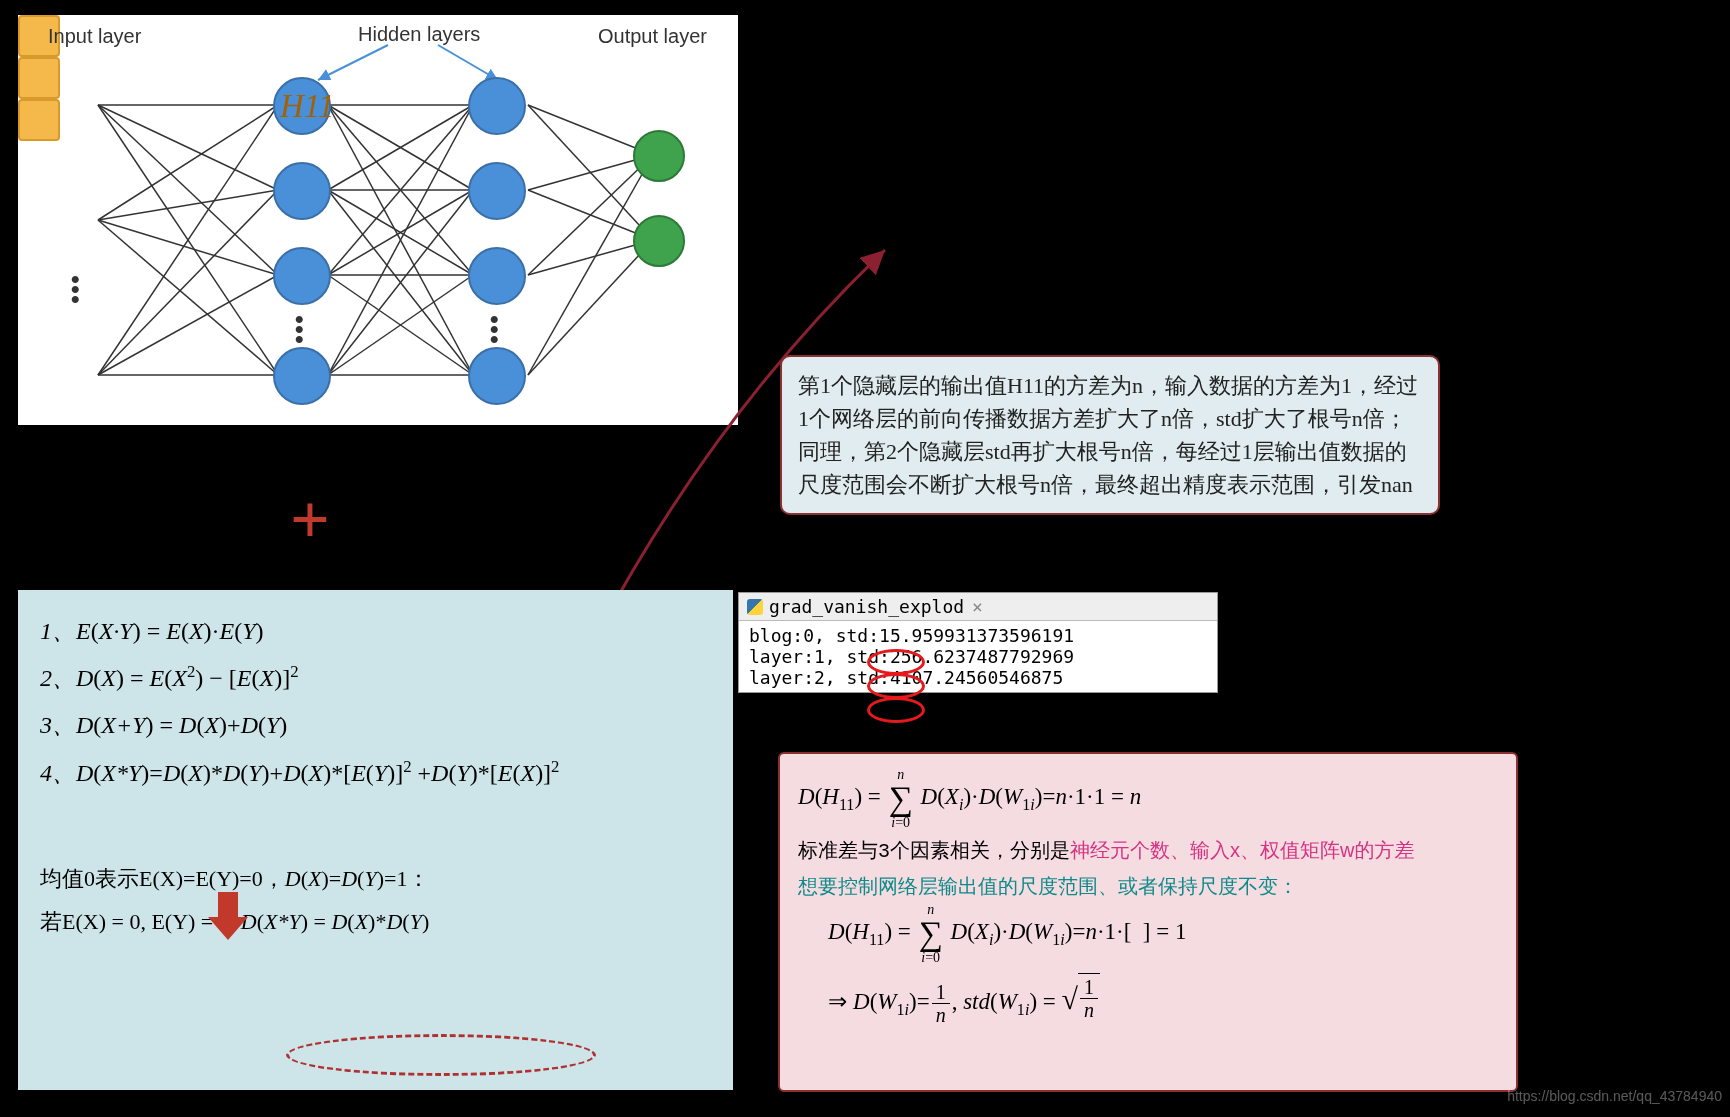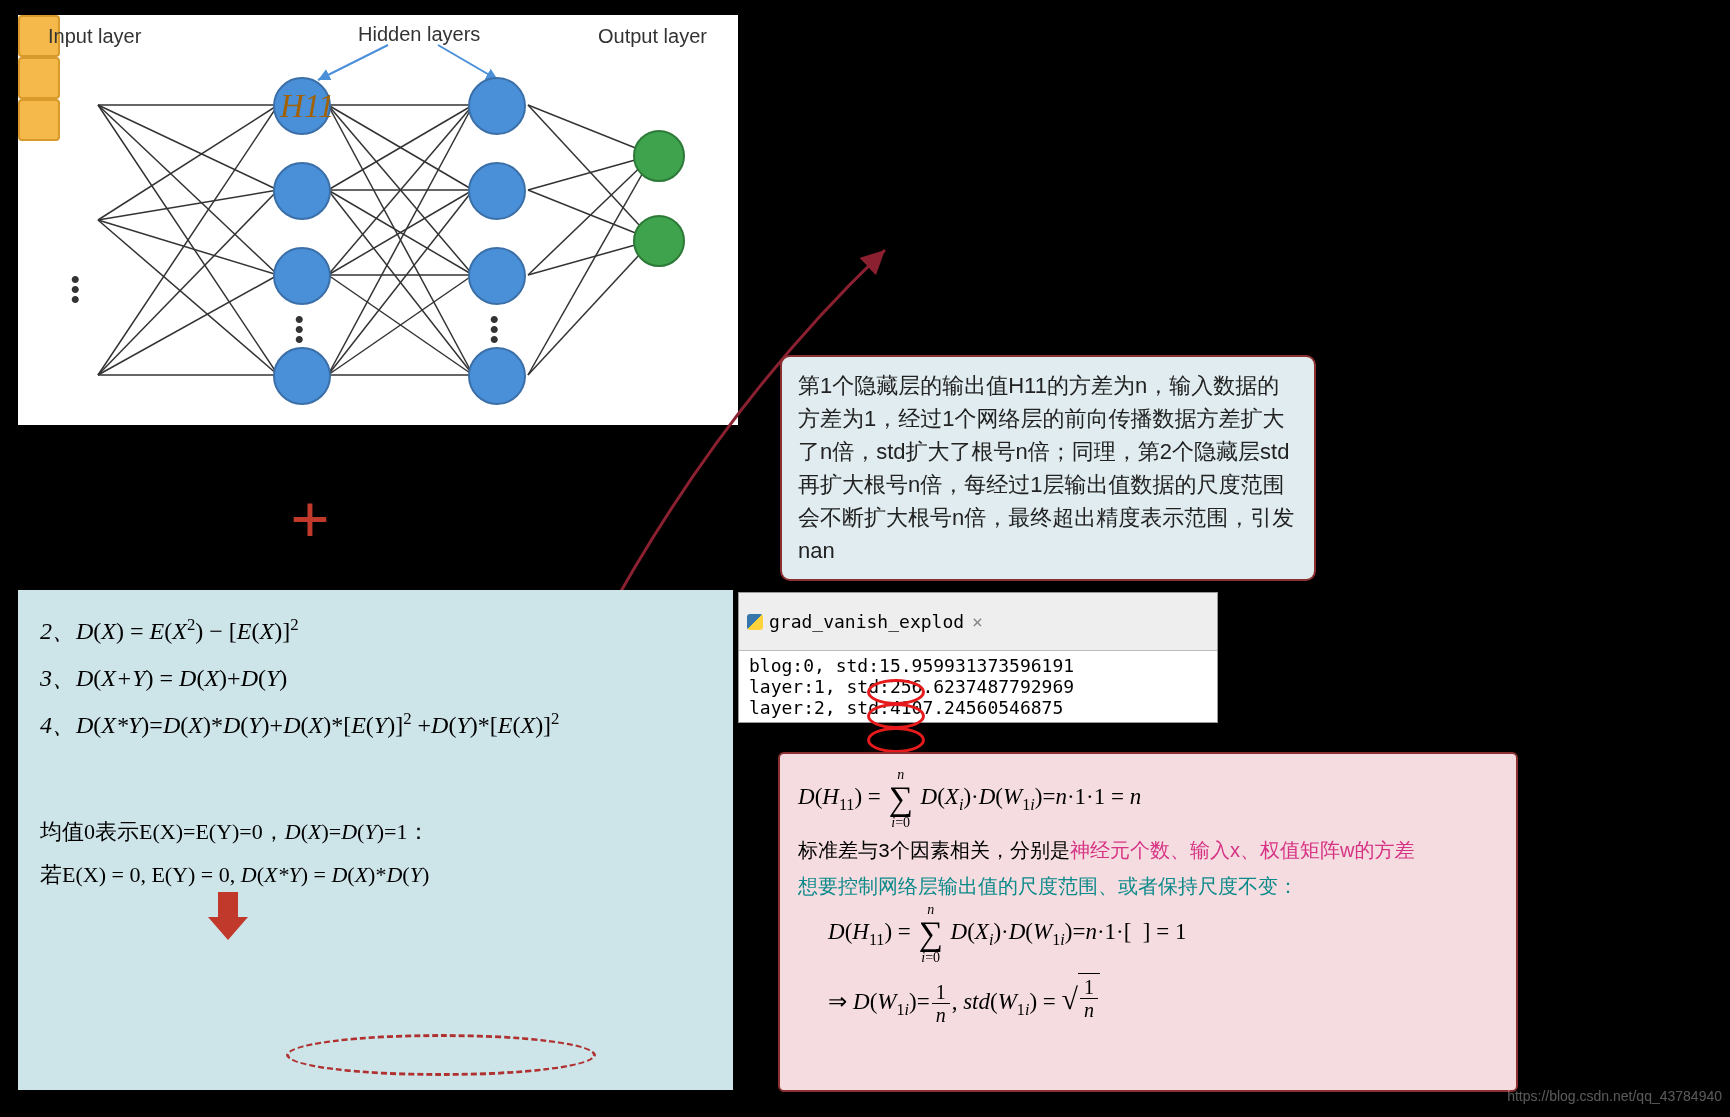--- a/index.html
+++ b/index.html
@@ -74,26 +74,26 @@
     position: absolute;
     left: 268px; top: 444px;
     width: 310px; height: 42px;
     border: 3px dashed #b03030;
     border-radius: 50%;
   }
 
   .text-callout {
     position: absolute;
     left: 780px; top: 355px;
-    width: 536px;
+    width: 660px;
     background: #e0ecef;
     border: 2px solid #8a3030;
     border-radius: 10px;
     padding: 12px 16px;
-    font-family: Liberation Sans, sans-serif;
+    font-family: Liberation Serif, serif;
     font-size: 22px;
     line-height: 1.5;
     color: #222;
   }
 
   .curve-arrow {
     position: absolute;
     left: 300px; top: 240px;
     width: 700px; height: 700px;
     pointer-events: none;
@@ -104,21 +104,21 @@
     left: 738px; top: 592px;
     width: 480px;
     background: #fff;
     border: 1px solid #999;
     font-family: Consolas, monospace;
     font-size: 18px;
   }
   .console-tab {
     background: #eee;
     border-bottom: 1px solid #bbb;
-    padding: 18px 8px;
+    padding: 3px 8px;
     display: flex;
     align-items: center;
   }
   .console-tab .py-icon {
     width: 16px; height: 16px;
     background: linear-gradient(135deg, #3776ab 50%, #ffd43b 50%);
     border-radius: 3px;
     margin-right: 6px;
   }
   .console-body { padding: 4px 10px; position: relative; }
@@ -254,20 +254,21 @@
 <svg class="curve-arrow">
   <defs>
       <marker id="arr2" markerWidth="10" markerHeight="10" refX="8" refY="4" orient="auto">
         <path d="M0,0 L8,4 L0,8 Z" fill="#8a2030"></path>
       </marker>
     </defs>
   <path d="M 130 810 Q 280 300, 585 10" stroke="#8a2030" stroke-width="3" fill="none" marker-end="url(#arr2)"></path>
 </svg>
 
 <div class="math-box">
+  <div class="line"><span style="font-style:italic">1、E</span>(<i>X·Y</i>) = <i>E</i>(<i>X</i>)·<i>E</i>(<i>Y</i>)</div>
   <div class="line"><span style="font-style:italic">2、D</span>(<i>X</i>) = <i>E</i>(<i>X</i><sup>2</sup>) − [<i>E</i>(<i>X</i>)]<sup>2</sup></div>
   <div class="line"><span style="font-style:italic">3、D</span>(<i>X+Y</i>) = <i>D</i>(<i>X</i>)+<i>D</i>(<i>Y</i>)</div>
   <div class="line"><span style="font-style:italic">4、D</span>(<i>X*Y</i>)=<i>D</i>(<i>X</i>)*<i>D</i>(<i>Y</i>)+<i>D</i>(<i>X</i>)*[<i>E</i>(<i>Y</i>)]<sup>2</sup> +<i>D</i>(<i>Y</i>)*[<i>E</i>(<i>X</i>)]<sup>2</sup></div>
   <div class="red-arrow-down">
     <svg width="40" height="50">
         <path d="M10 0 L30 0 L30 25 L40 25 L20 48 L0 25 L10 25 Z" fill="#c0392b"></path>
       </svg>
   </div>
   <div style="height:60px"></div>
   <div class="line chinese"><span>均值0表示E(X)=E(Y)=0，</span><i>D</i>(<i>X</i>)=<i>D</i>(<i>Y</i>)=1：</div>

